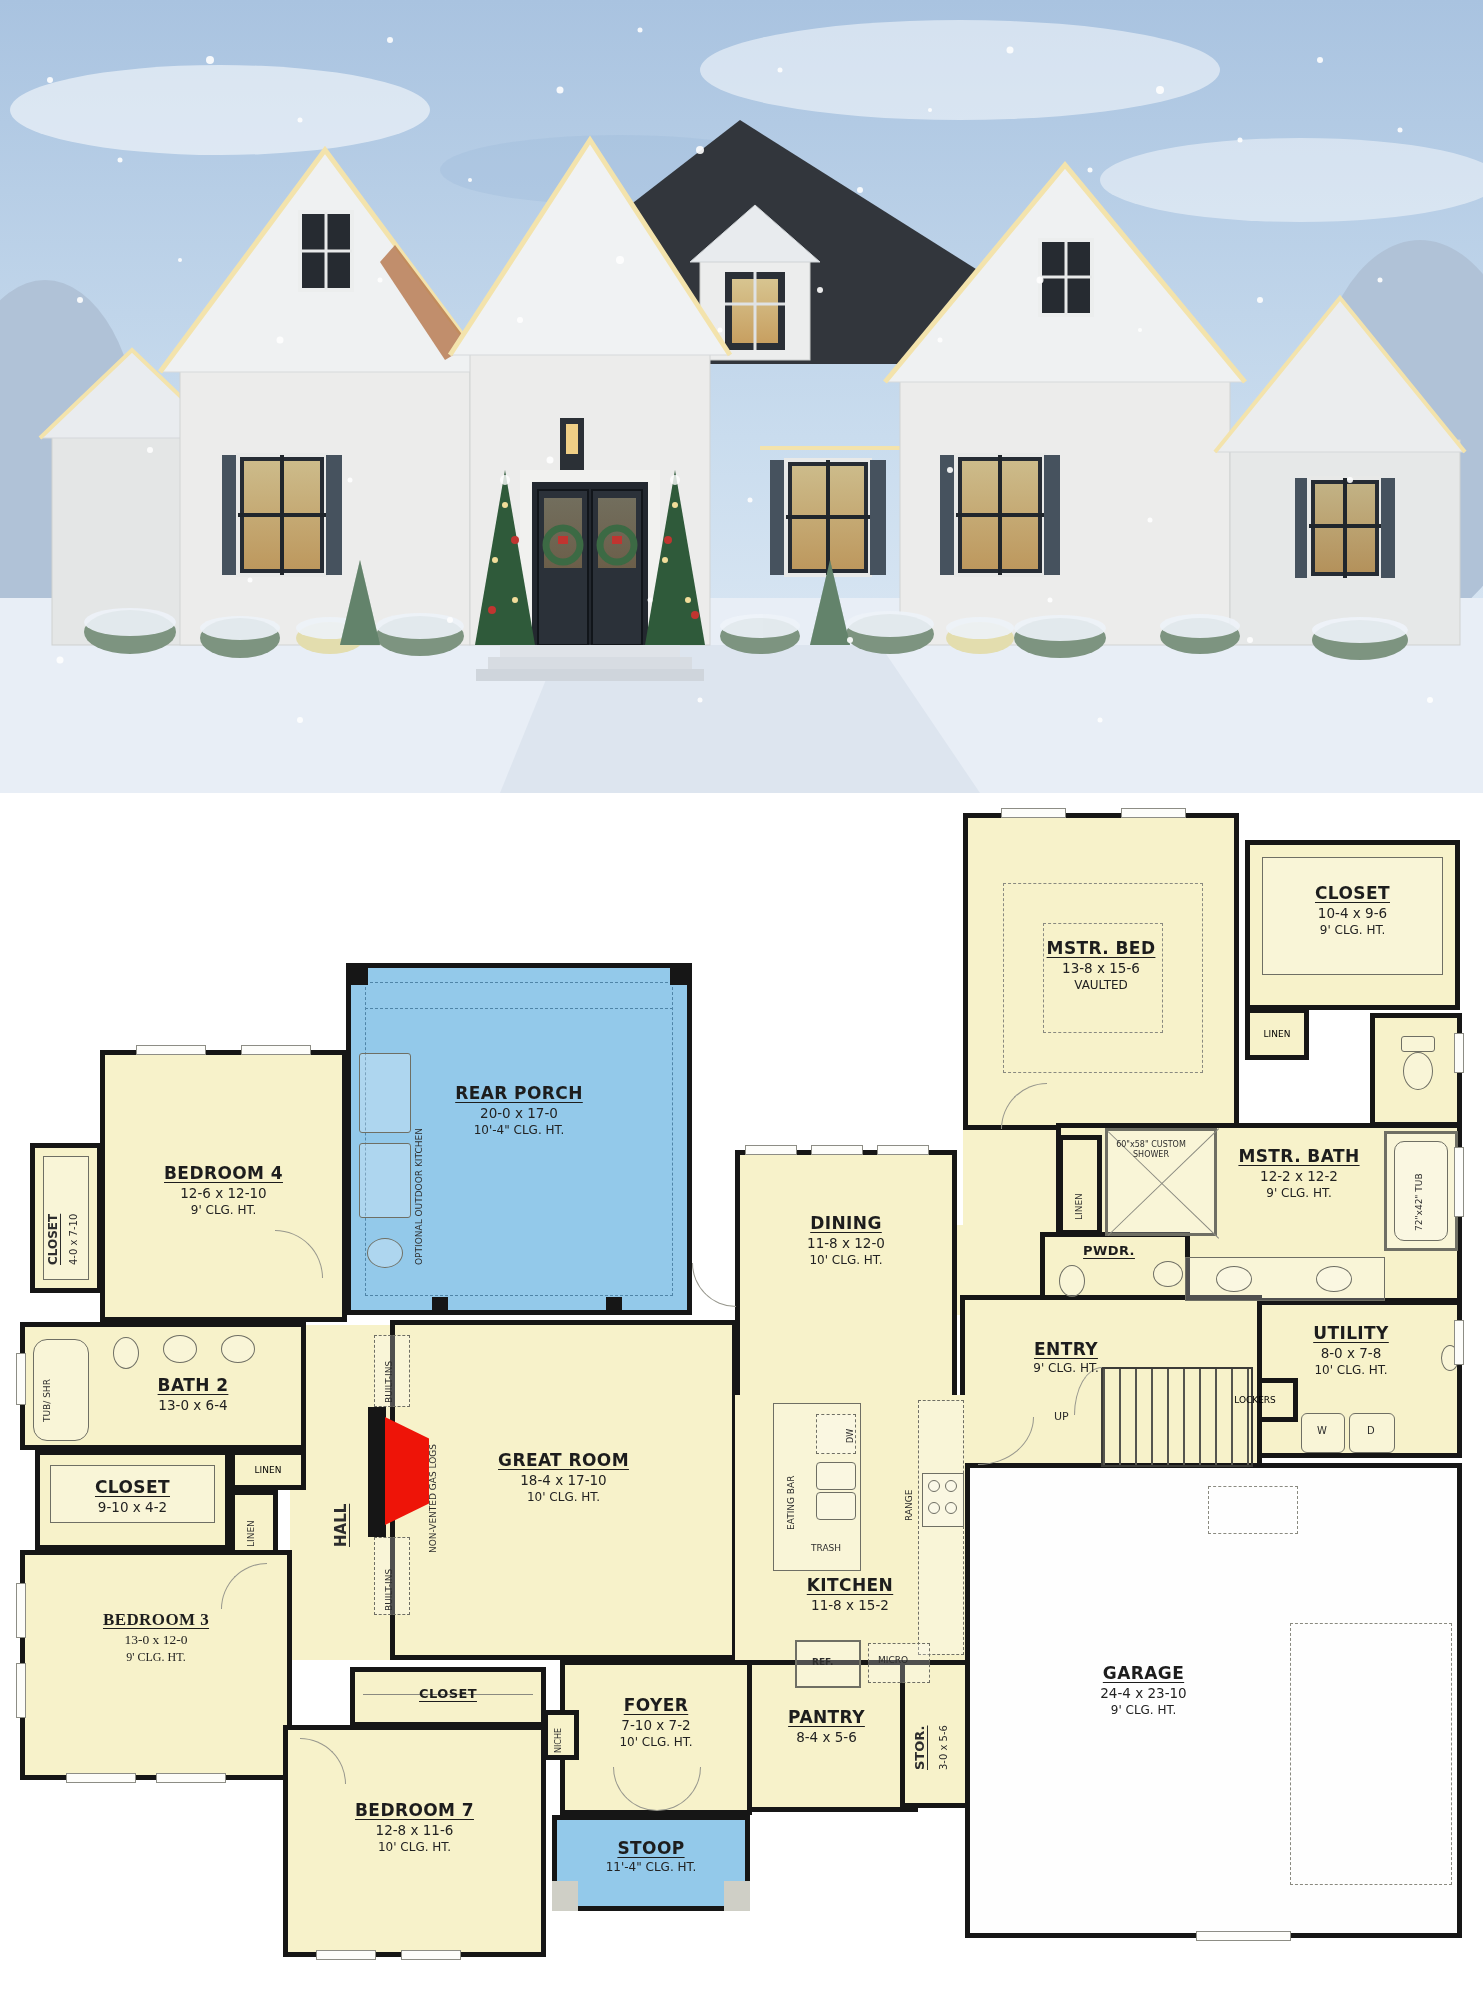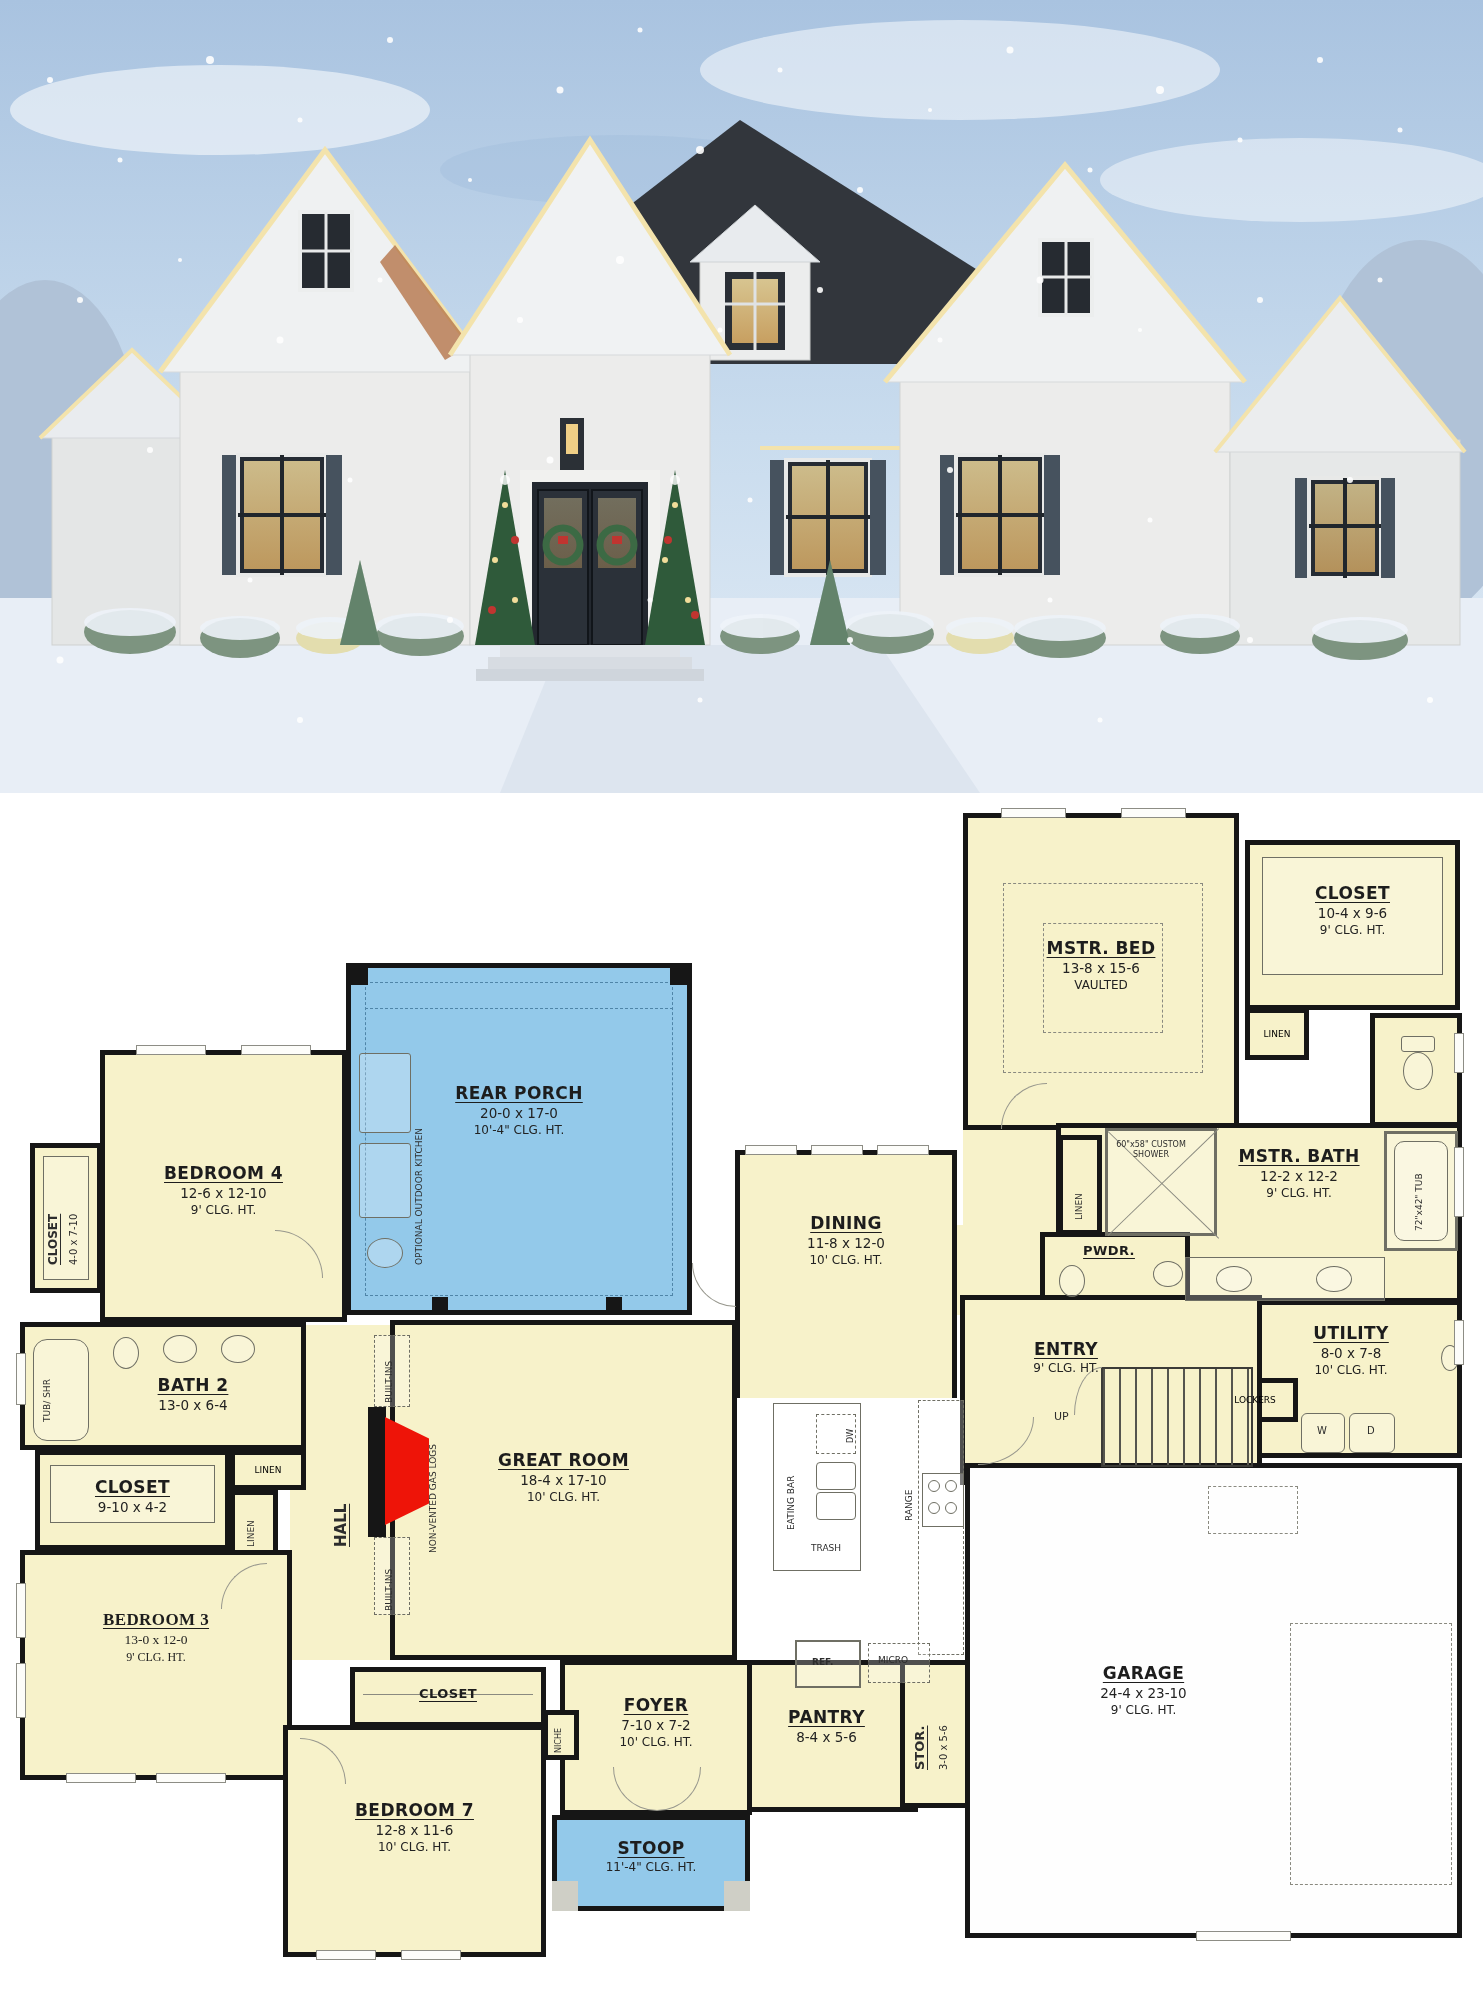--- a/index.html
+++ b/index.html
@@ -412,20 +412,26 @@
   <div class="wallbar" style="left:352px;top:612px;width:18px;height:130px;"></div>
   <div class="fire" style="left:369px;top:622px;width:44px;height:108px;"></div>
   <span class="ann vtx s9" style="left:412px;top:608px;height:150px;">NON-VENTED GAS LOGS</span>
   <div class="fix" style="left:358px;top:540px;width:36px;height:72px;border-radius:0;border-style:dashed;"></div>
   <span class="ann vtx s9" style="left:368px;top:546px;height:62px;">BUILT-INS</span>
   <div class="fix" style="left:358px;top:742px;width:36px;height:78px;border-radius:0;border-style:dashed;"></div>
   <span class="ann vtx s9" style="left:368px;top:748px;height:68px;">BUILT-INS</span>
 
   <span class="ann vtx" style="left:316px;top:690px;height:62px;font-weight:bold;font-size:15px;text-decoration:underline;">HALL</span>
 
+  <div class="room noborder" style="left:719px;top:600px;width:230px;height:265px;">
+    <div class="labels" style="top:180px;">
+      <span class="rname">KITCHEN</span>
+      <span class="rdims">11-8 x 15-2</span>
+    </div>
+  </div>
   <div class="fix" style="left:757px;top:608px;width:88px;height:168px;border-radius:0;">
     <div class="fix" style="left:42px;top:58px;width:40px;height:28px;border-radius:4px;"></div>
     <div class="fix" style="left:42px;top:88px;width:40px;height:28px;border-radius:4px;"></div>
     <div class="fix" style="left:42px;top:10px;width:40px;height:40px;border-radius:0;border-style:dashed;"></div>
   </div>
   <span class="ann vtx s9" style="left:770px;top:655px;height:80px;">EATING BAR</span>
   <span class="ann vtx s8" style="left:830px;top:618px;height:30px;">DW</span>
   <span class="ann s9" style="left:795px;top:748px;">TRASH</span>
   <div class="fix" style="left:902px;top:605px;width:46px;height:255px;border-radius:0;border-style:dashed;"></div>
   <div class="fix" style="left:906px;top:678px;width:42px;height:54px;border-radius:0;">

